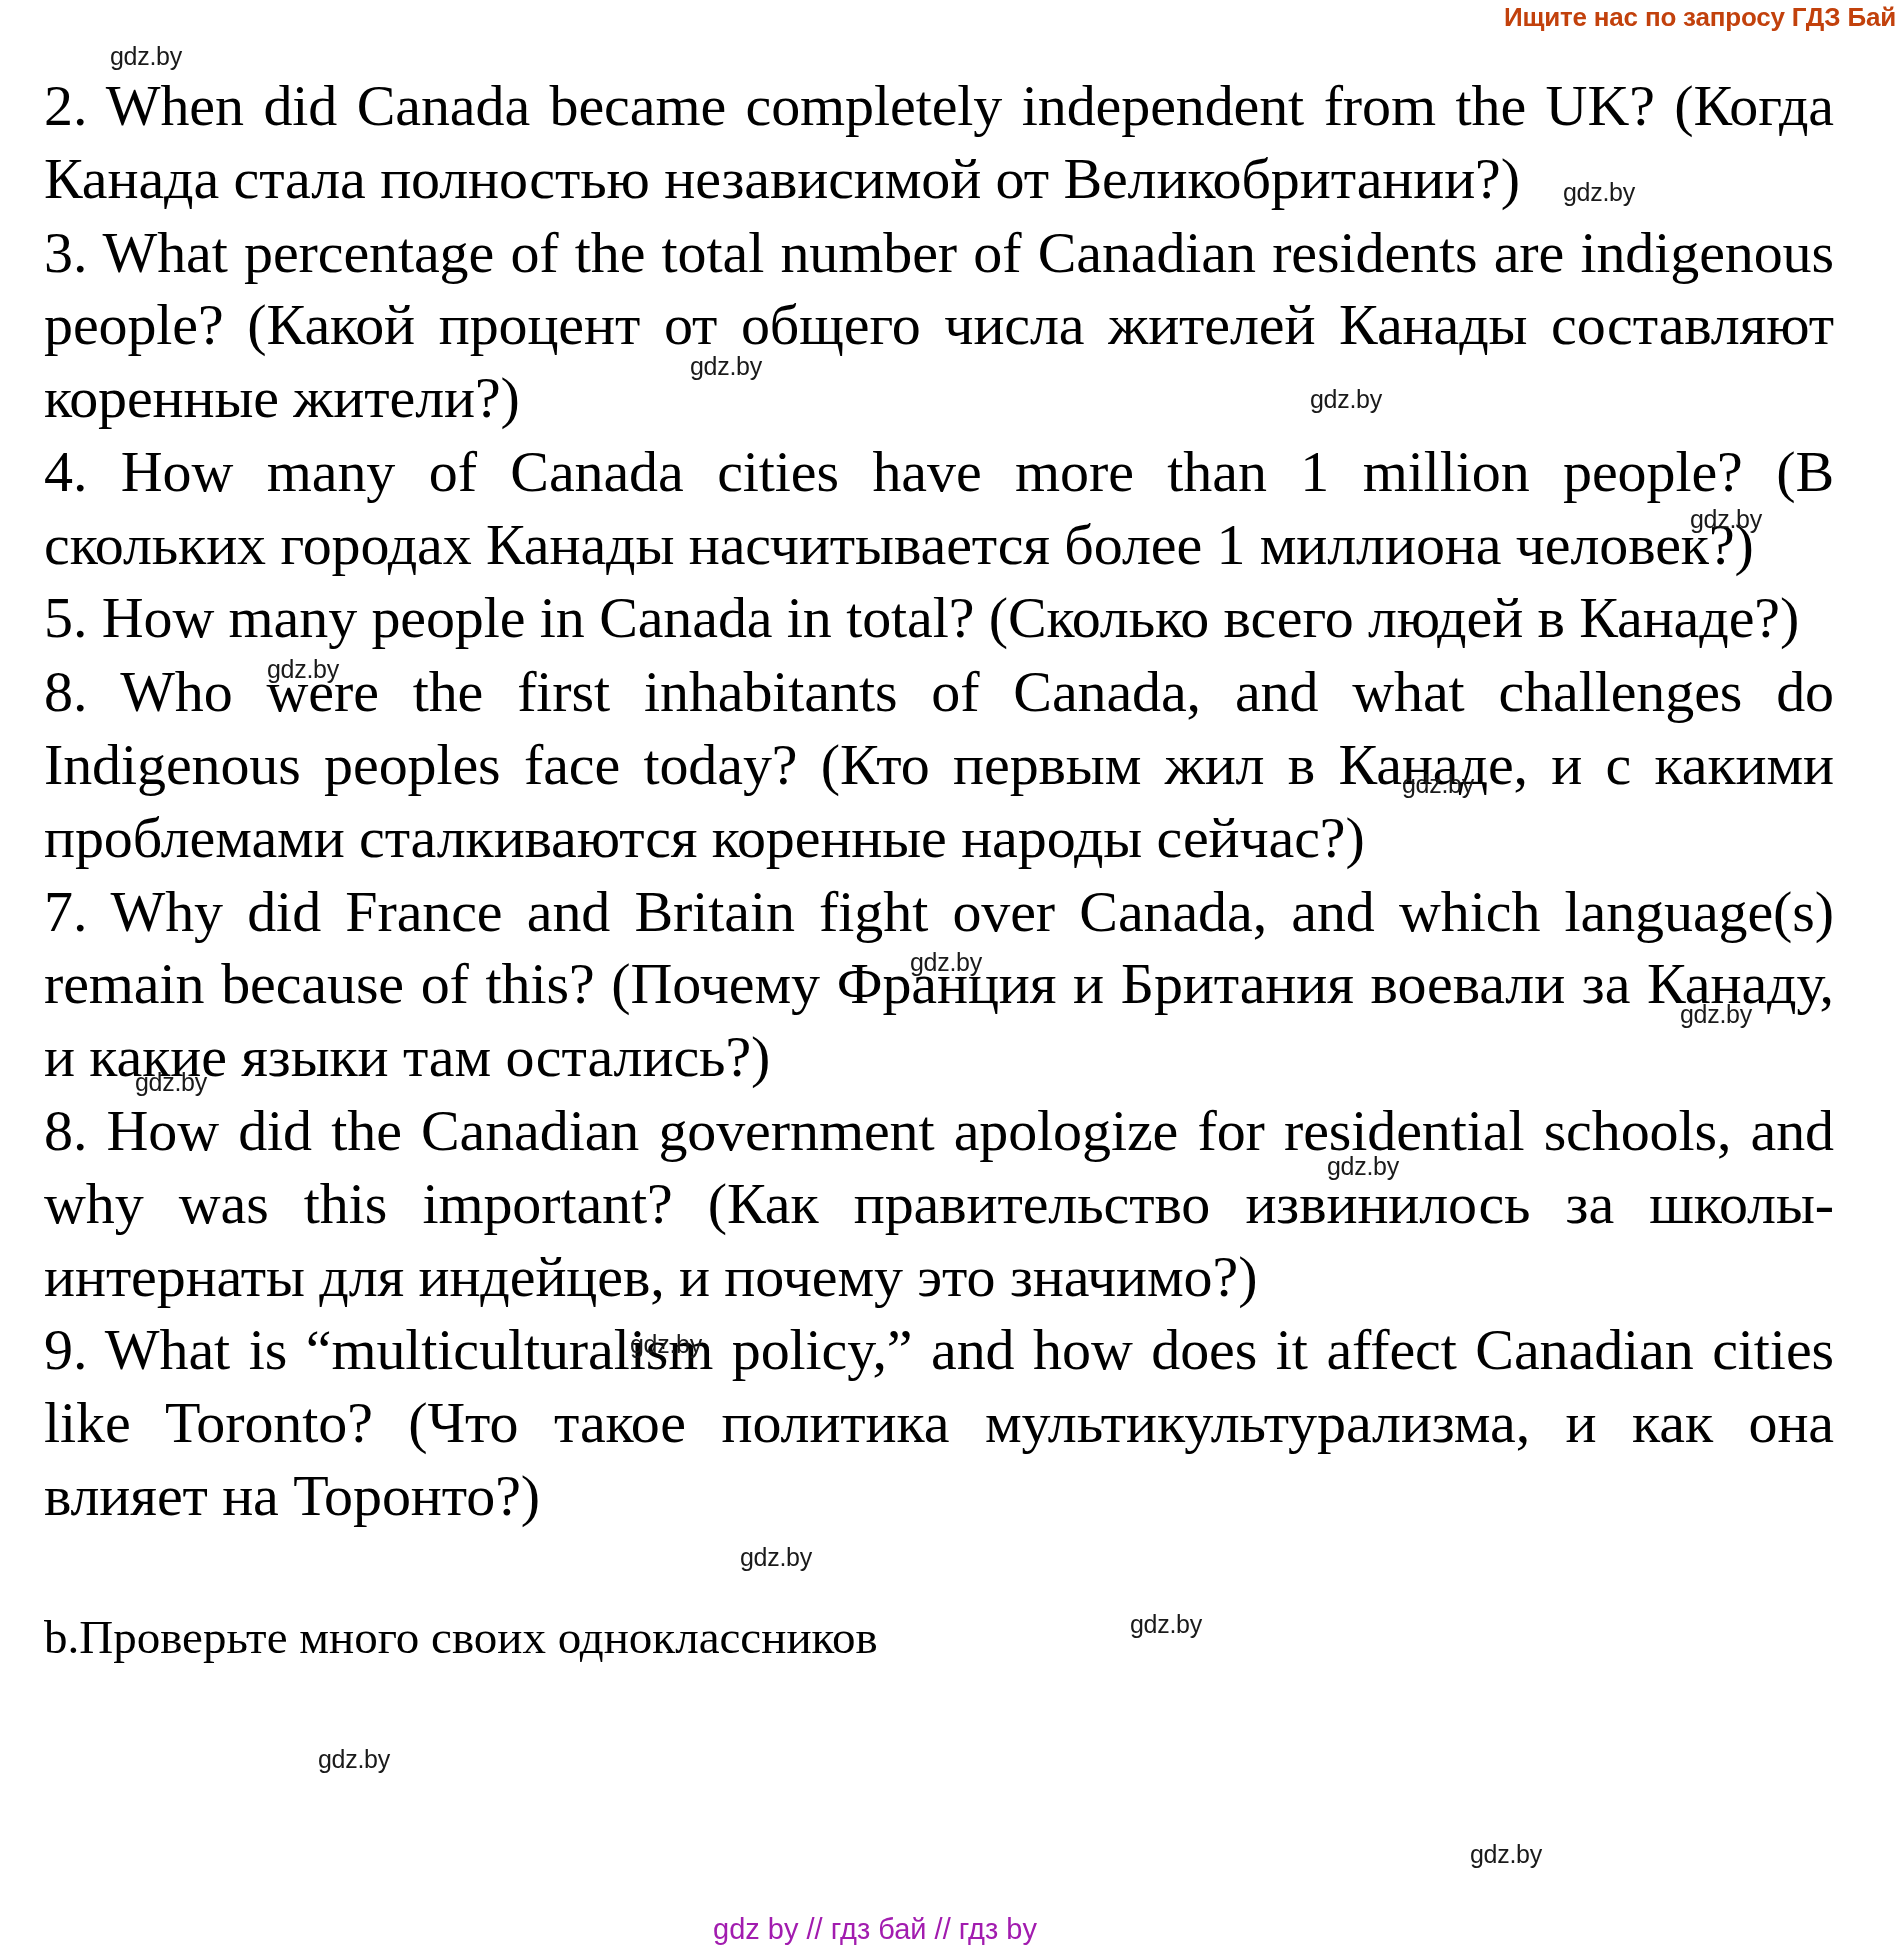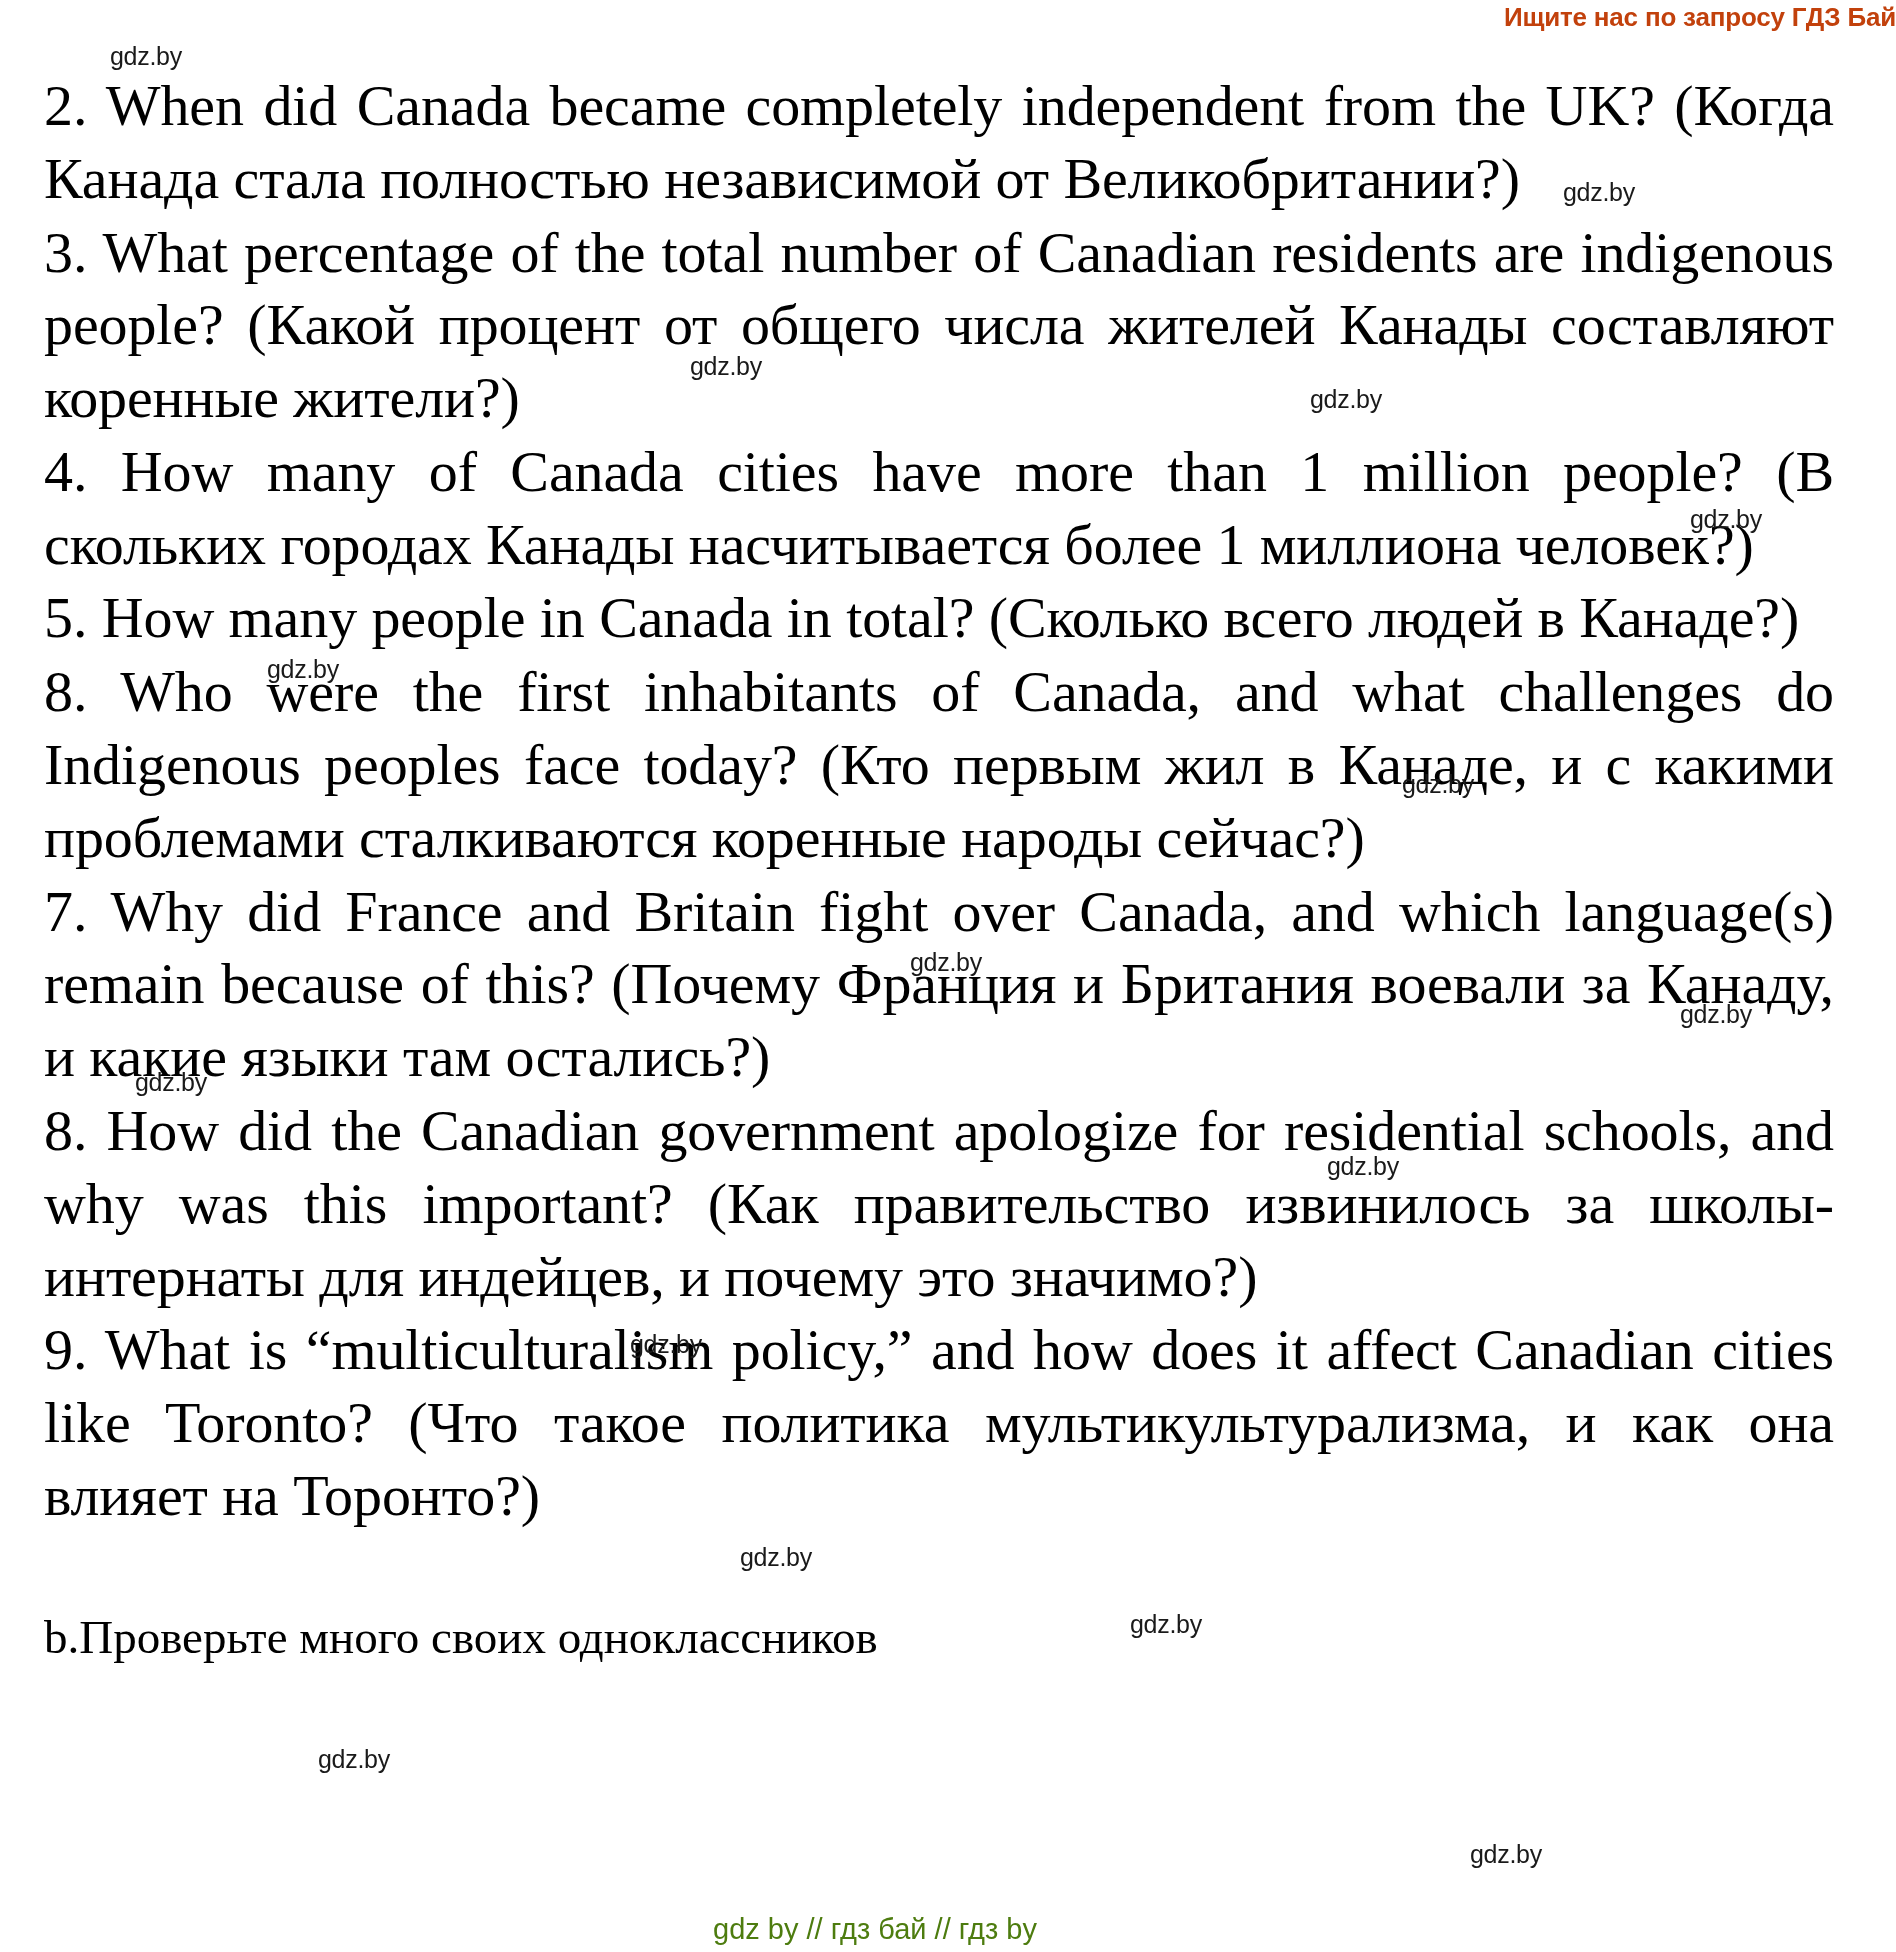--- a/index.html
+++ b/index.html
@@ -80,21 +80,21 @@
     letter-spacing: -0.3px;
   }
 
   
   .footer {
     position: absolute;
     left: 0;
     bottom: 6px;
     width: 1750px;
     text-align: center;
-    color: #4d7c0f;
+    color: #a21caf;
     font-family: "Liberation Sans", "DejaVu Sans", sans-serif;
     font-size: 29px;
     font-weight: 500;
     white-space: nowrap;
   }
 </style>
 </head>
 <body>
 
 <div class="page">

